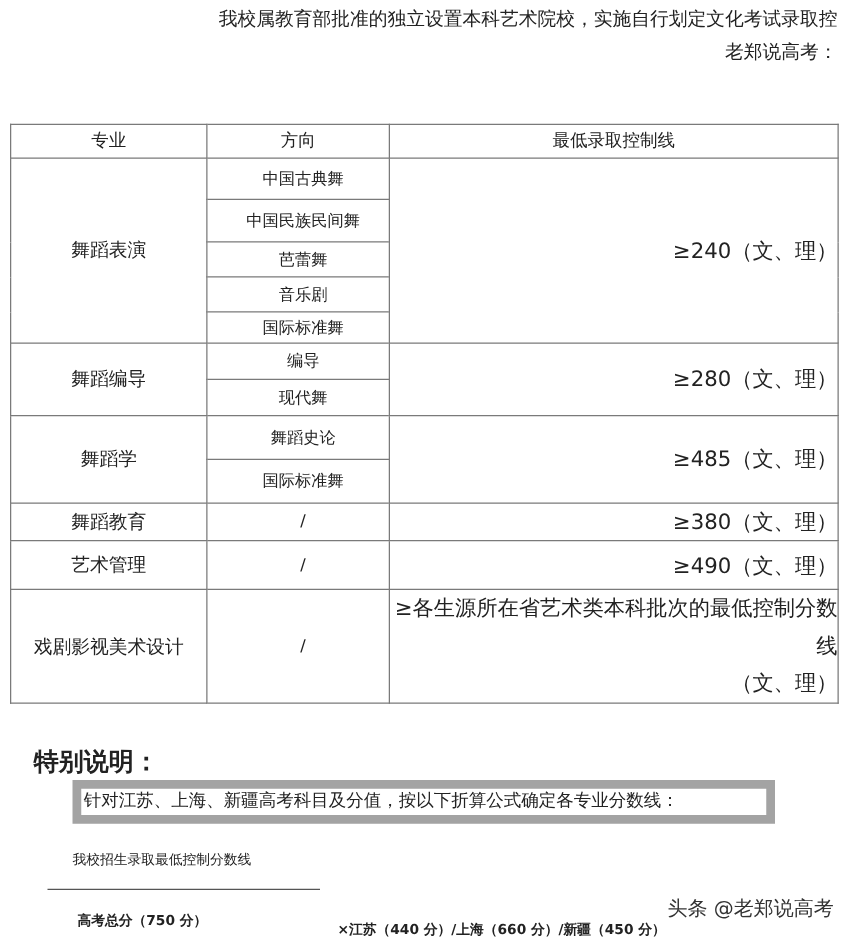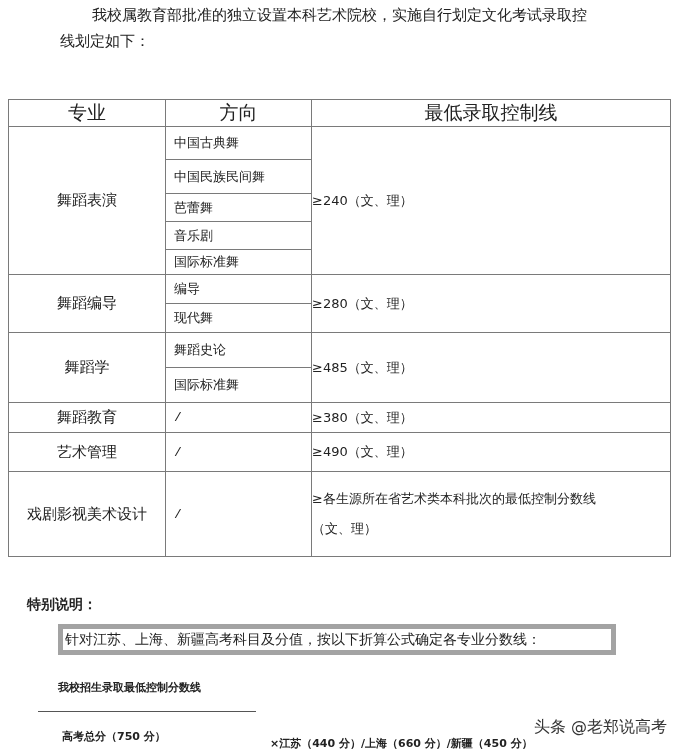--- a/index.html
+++ b/index.html
@@ -1,53 +1,53 @@
 <!DOCTYPE html>
 <html><head>
 <meta charset="utf-8">
 <style>
   html, body { margin: 0; padding: 0; }
   body {
     width: 682px; height: 751px; position: relative; overflow: hidden;
     background: #ffffff; color: #222;
     font-family: "DejaVu Sans", "Liberation Sans", sans-serif;
   }
-  .para { position: absolute; left: 60px; top: 2px; width: 610px; font-size: 15px; line-height: 26px; color: #222; }
+  .para { position: absolute; left: 60px; top: 2px; width: 610px; font-size: 15px; line-height: 26px; color: #222; text-align: right; }
   .para .line { display: block; white-space: nowrap; }
   .para .line.first { padding-left: 32px; }
 
   table.score {
     position: absolute; left: 8px; top: 99px; width: 662px;
     border-collapse: collapse; table-layout: fixed; font-size: 14px; color: #222;
   }
   table.score td, table.score th {
     border: 1px solid #7a7a7a; padding: 0; font-weight: normal;
   }
-  table.score th { height: 26px; font-size: 19px; text-align: center; }
+  table.score th { height: 26px; font-size: 14px; text-align: center; }
   .c1 { text-align: center; font-size: 15px; }
-  .c2 { text-align: left; padding-left: 8px !important; font-size: 13px; font-family: Liberation Mono, monospace; }
-  .c3 { text-align: left; font-size: 13px; }
+  .c2 { text-align: center; padding-left: 8px !important; font-size: 13px; }
+  .c3 { text-align: right; font-size: 17px; }
   .c3 .sub { display: block; line-height: 30px; }
 
-  .note-title { position: absolute; left: 27px; top: 596px; font-size: 14px; font-weight: bold; color: #222; }
-  .note-box { position: absolute; left: 58px; top: 624px; width: 546px; height: 21px; border: 5px solid #a3a3a3; font-size: 14px; line-height: 21px; padding-left: 2px; white-space: nowrap; color: #222; }
+  .note-title { position: absolute; left: 27px; top: 596px; font-size: 20px; font-weight: bold; color: #222; }
+  .note-box { position: absolute; left: 58px; top: 624px; width: 546px; height: 21px; border: 7px solid #a3a3a3; font-size: 14px; line-height: 21px; padding-left: 2px; white-space: nowrap; color: #222; }
 
-  .formula-num { position: absolute; left: 58px; top: 680px; font-size: 11px; font-weight: bold; color: #222; }
+  .formula-num { position: absolute; left: 58px; top: 680px; font-size: 11px; font-weight: normal; color: #222; }
   .formula-line { position: absolute; left: 38px; top: 711px; width: 218px; height: 0; border-top: 1.5px solid #555; }
   .formula-mult { position: absolute; left: 270px; top: 708px; font-size: 11px; font-weight: bold; color: #222; white-space: nowrap; margin-top: 28px; }
   .formula-den { position: absolute; left: 62px; top: 729px; font-size: 11px; font-weight: bold; color: #222; }
 
   .watermark { position: absolute; left: 534px; top: 717px; font-size: 16px; color: #333; text-shadow: 0 0 2px #fff, 0 0 2px #fff; white-space: nowrap; text-align: right; }
 </style>
 </head>
 <body>
 
 <div class="para">
   <span class="line first">我校属教育部批准的独立设置本科艺术院校，实施自行划定文化考试录取控</span>
-  <span class="line">线划定如下：</span>
+  <span class="line">老郑说高考：</span>
 </div>
 
 <table class="score">
   <colgroup>
     <col style="width:157px">
       <col style="width:146px">
       <col style="width:359px">
   </colgroup>
   <thead>
     <tr>

